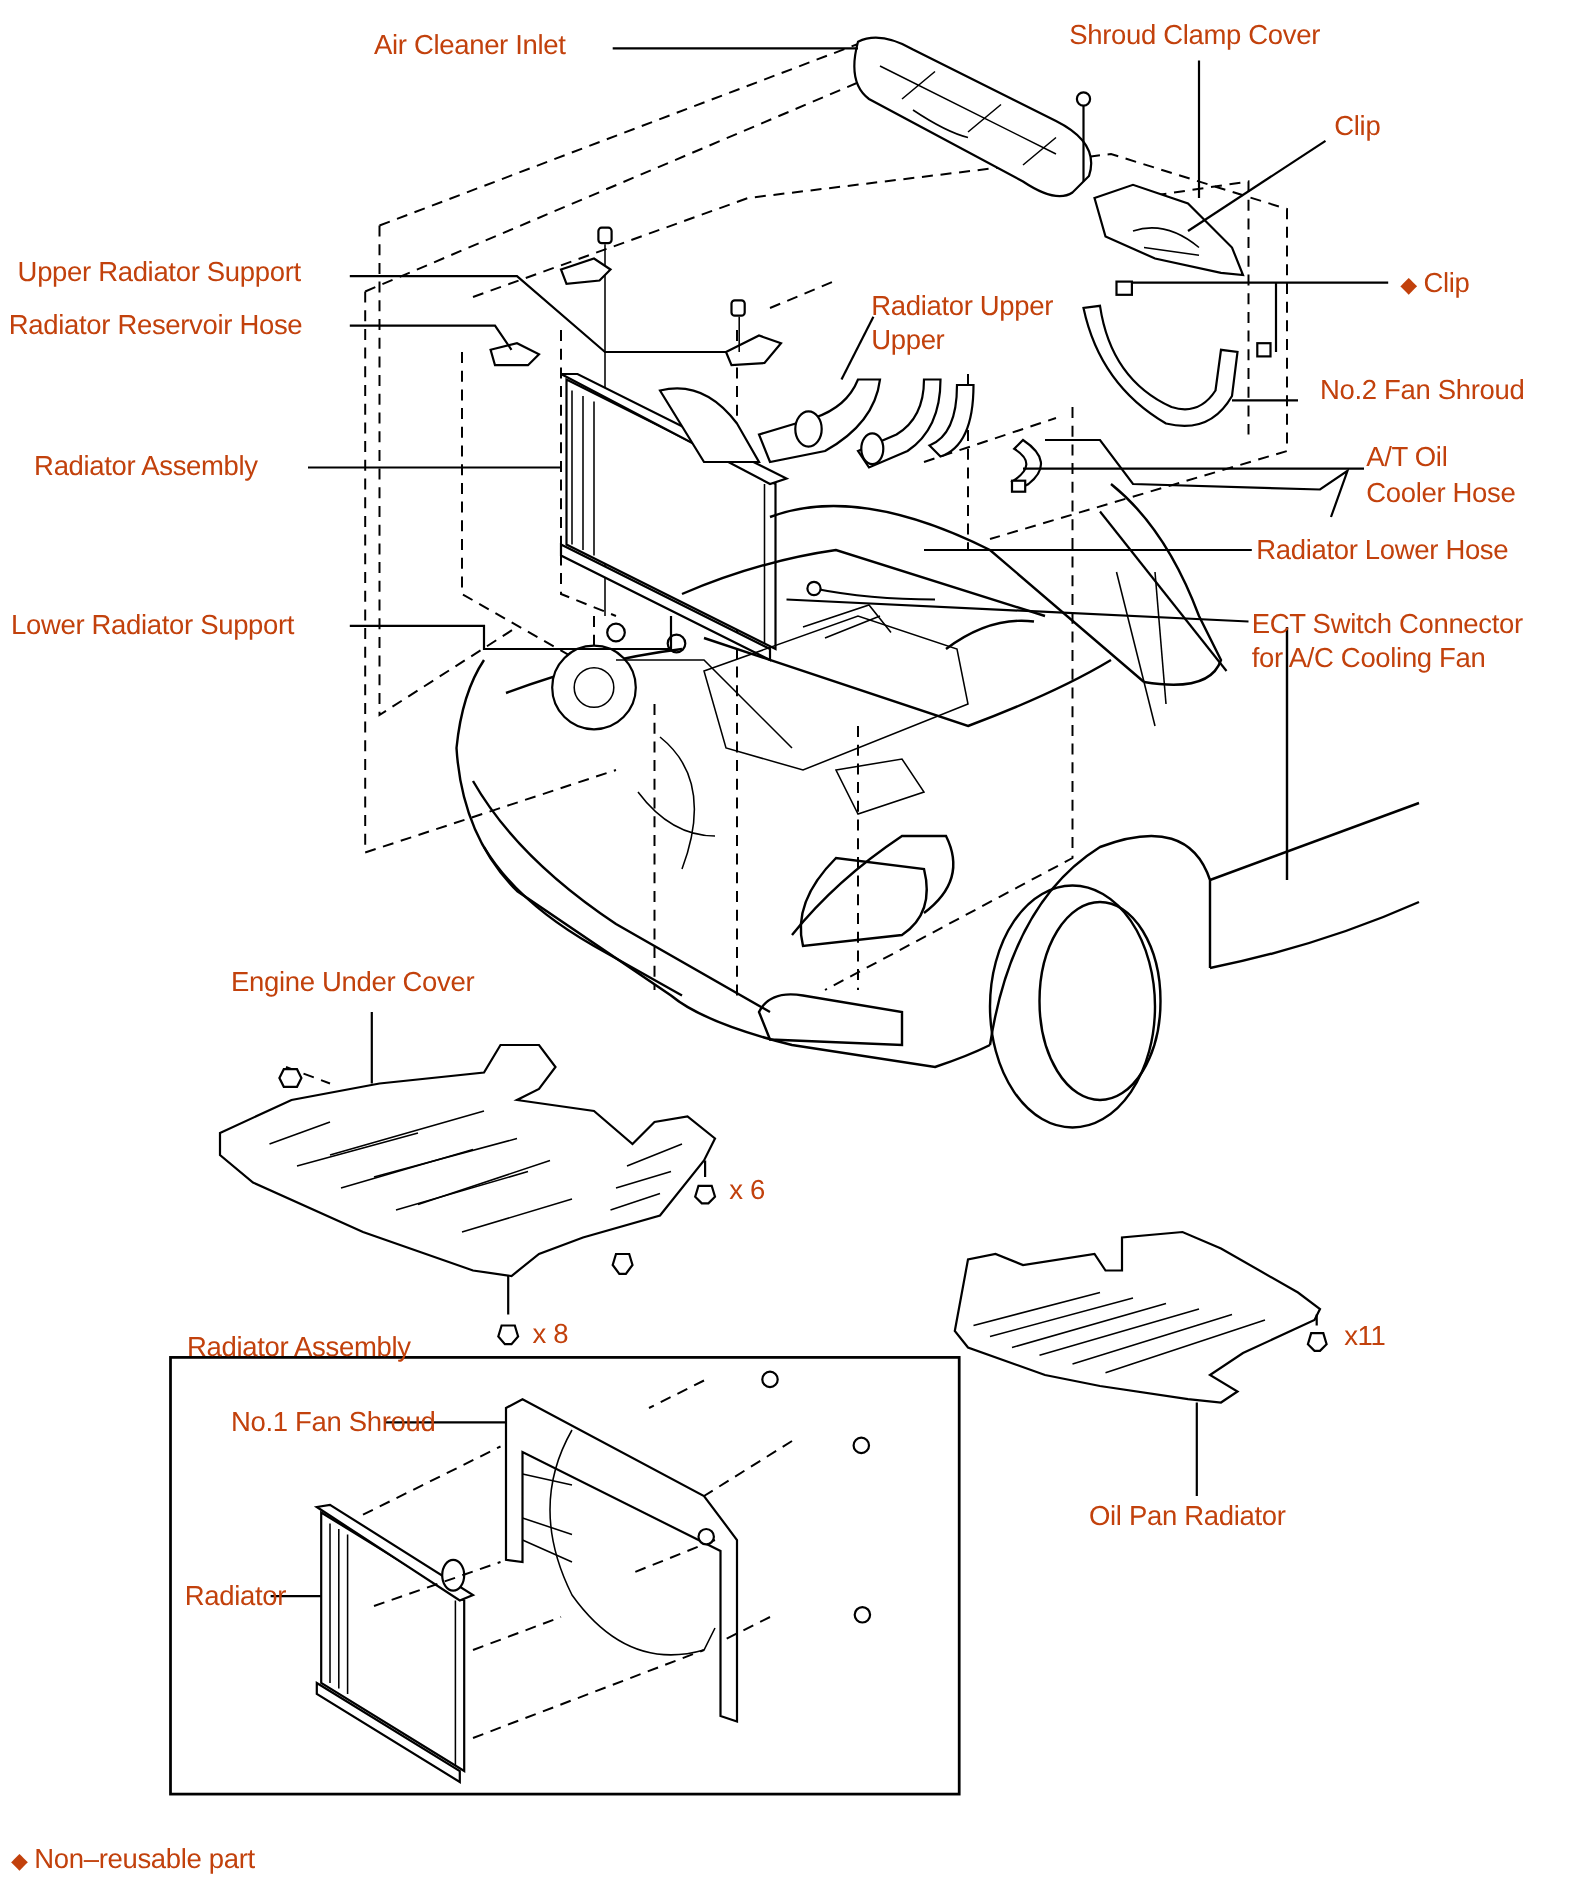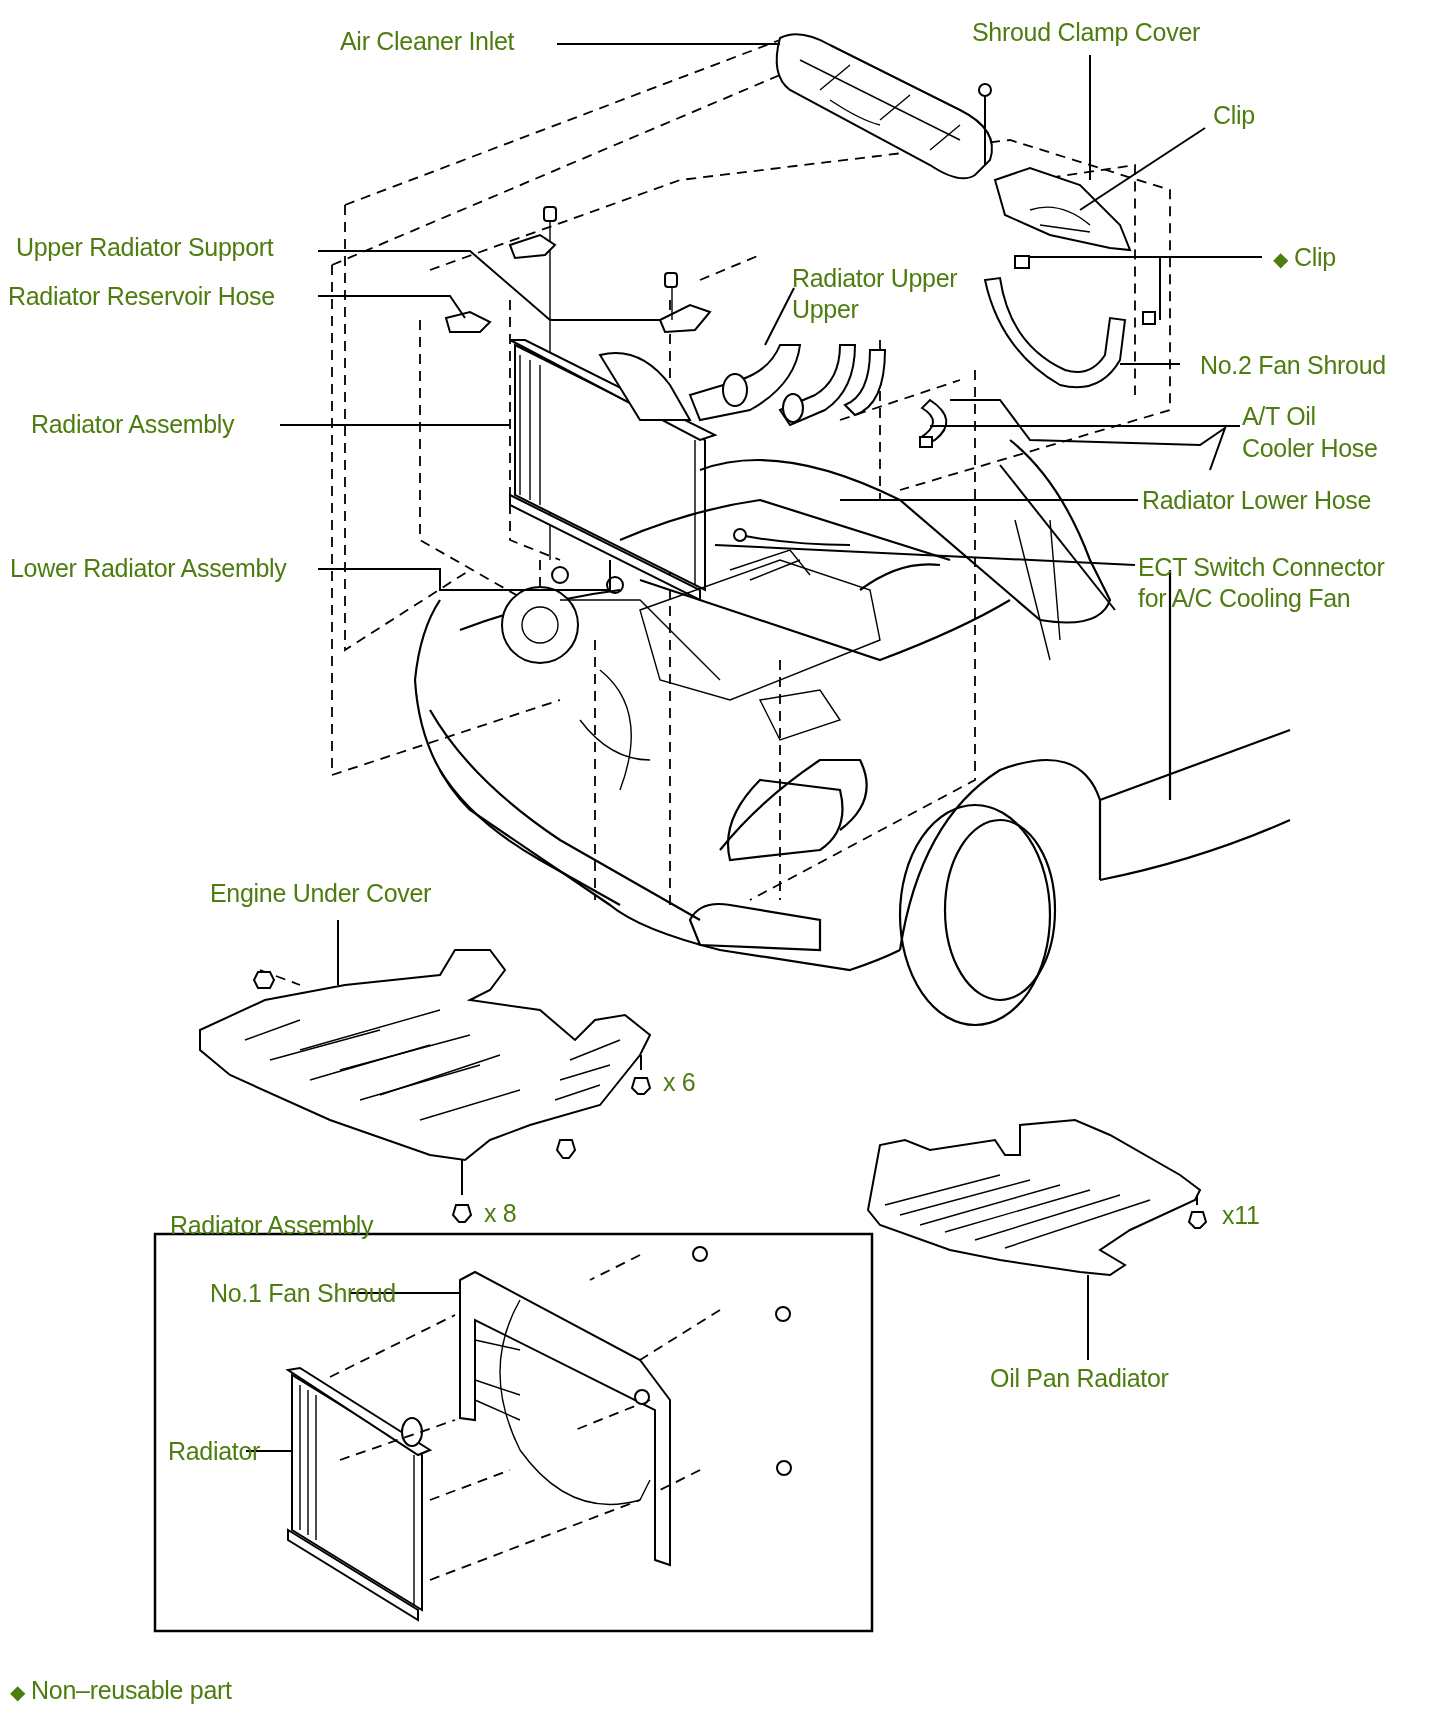--- a/index.html
+++ b/index.html
@@ -1,20 +1,20 @@
 <!DOCTYPE html>
 <html><head>
 <meta charset="utf-8">
 <style>
   html, body { margin: 0; padding: 0; background: #ffffff; }
   body { width: 1440px; height: 1716px; position: relative; overflow: hidden;
          font-family: "Liberation Sans", sans-serif; color: #000; }
   #art { position: absolute; left: 0; top: 0; width: 1440px; height: 1716px; }
   .lbl { position: absolute; font-family: "Liberation Sans", sans-serif;
-         font-size: 25px; line-height: 30px; white-space: nowrap; color: #4d7c0f;
+         font-size: 25px; line-height: 30px; white-space: nowrap; color: #c2410c;
          letter-spacing: -0.3px; }
   .lbl.ml { white-space: normal; }
   .diamond { font-size: 20px; margin-right: 6px; }
   svg .solid { stroke: #000; stroke-width: 2.2; fill: none; }
   svg .leader { stroke: #000; stroke-width: 2; fill: none; }
   svg .dash { stroke: #000; stroke-width: 1.8; fill: none; stroke-dasharray: 10 7; }
   svg .part { stroke: #000; stroke-width: 2; fill: #fff; }
   svg .thin { stroke: #000; stroke-width: 1.4; fill: none; }
   svg .box { stroke: #000; stroke-width: 2.5; fill: none; }
 </style>
@@ -201,28 +201,28 @@
 <div class="lbl" style="left:1213px;top:100px">Clip</div>
 <div class="lbl" style="left:1273px;top:242px">
   <span class="diamond">◆</span><span>Clip</span>
 </div>
 <div class="lbl" style="left:16px;top:232px">Upper Radiator Support</div>
 <div class="lbl" style="left:8px;top:281px">Radiator Reservoir Hose</div>
 <div class="lbl ml" style="left:792px;top:263px;line-height:31px">
   <div>Radiator Upper</div>
   <div>Upper</div>
 </div>
-<div class="lbl" style="left:1200px;top:350px">No.2 Fan Shroud</div>
+<div class="lbl" style="left:1200px;top:340px">No.2 Fan Shroud</div>
 <div class="lbl" style="left:31px;top:409px">Radiator Assembly</div>
 <div class="lbl ml" style="left:1242px;top:400px;line-height:32px">
   <div>A/T Oil</div>
   <div>Cooler Hose</div>
 </div>
 <div class="lbl" style="left:1142px;top:485px">Radiator Lower Hose</div>
-<div class="lbl" style="left:10px;top:553px">Lower Radiator Assembly</div>
+<div class="lbl" style="left:10px;top:553px">Lower Radiator Support</div>
 <div class="lbl ml" style="left:1138px;top:552px;line-height:31px">
   <div>ECT Switch Connector</div>
   <div>for A/C Cooling Fan</div>
 </div>
 <div class="lbl" style="left:210px;top:878px">Engine Under Cover</div>
 <div class="lbl" style="left:663px;top:1067px">x 6</div>
 <div class="lbl" style="left:484px;top:1198px">x 8</div>
 <div class="lbl" style="left:170px;top:1210px">Radiator Assembly</div>
 <div class="lbl" style="left:210px;top:1278px">No.1 Fan Shroud</div>
 <div class="lbl" style="left:168px;top:1436px">Radiator</div>

